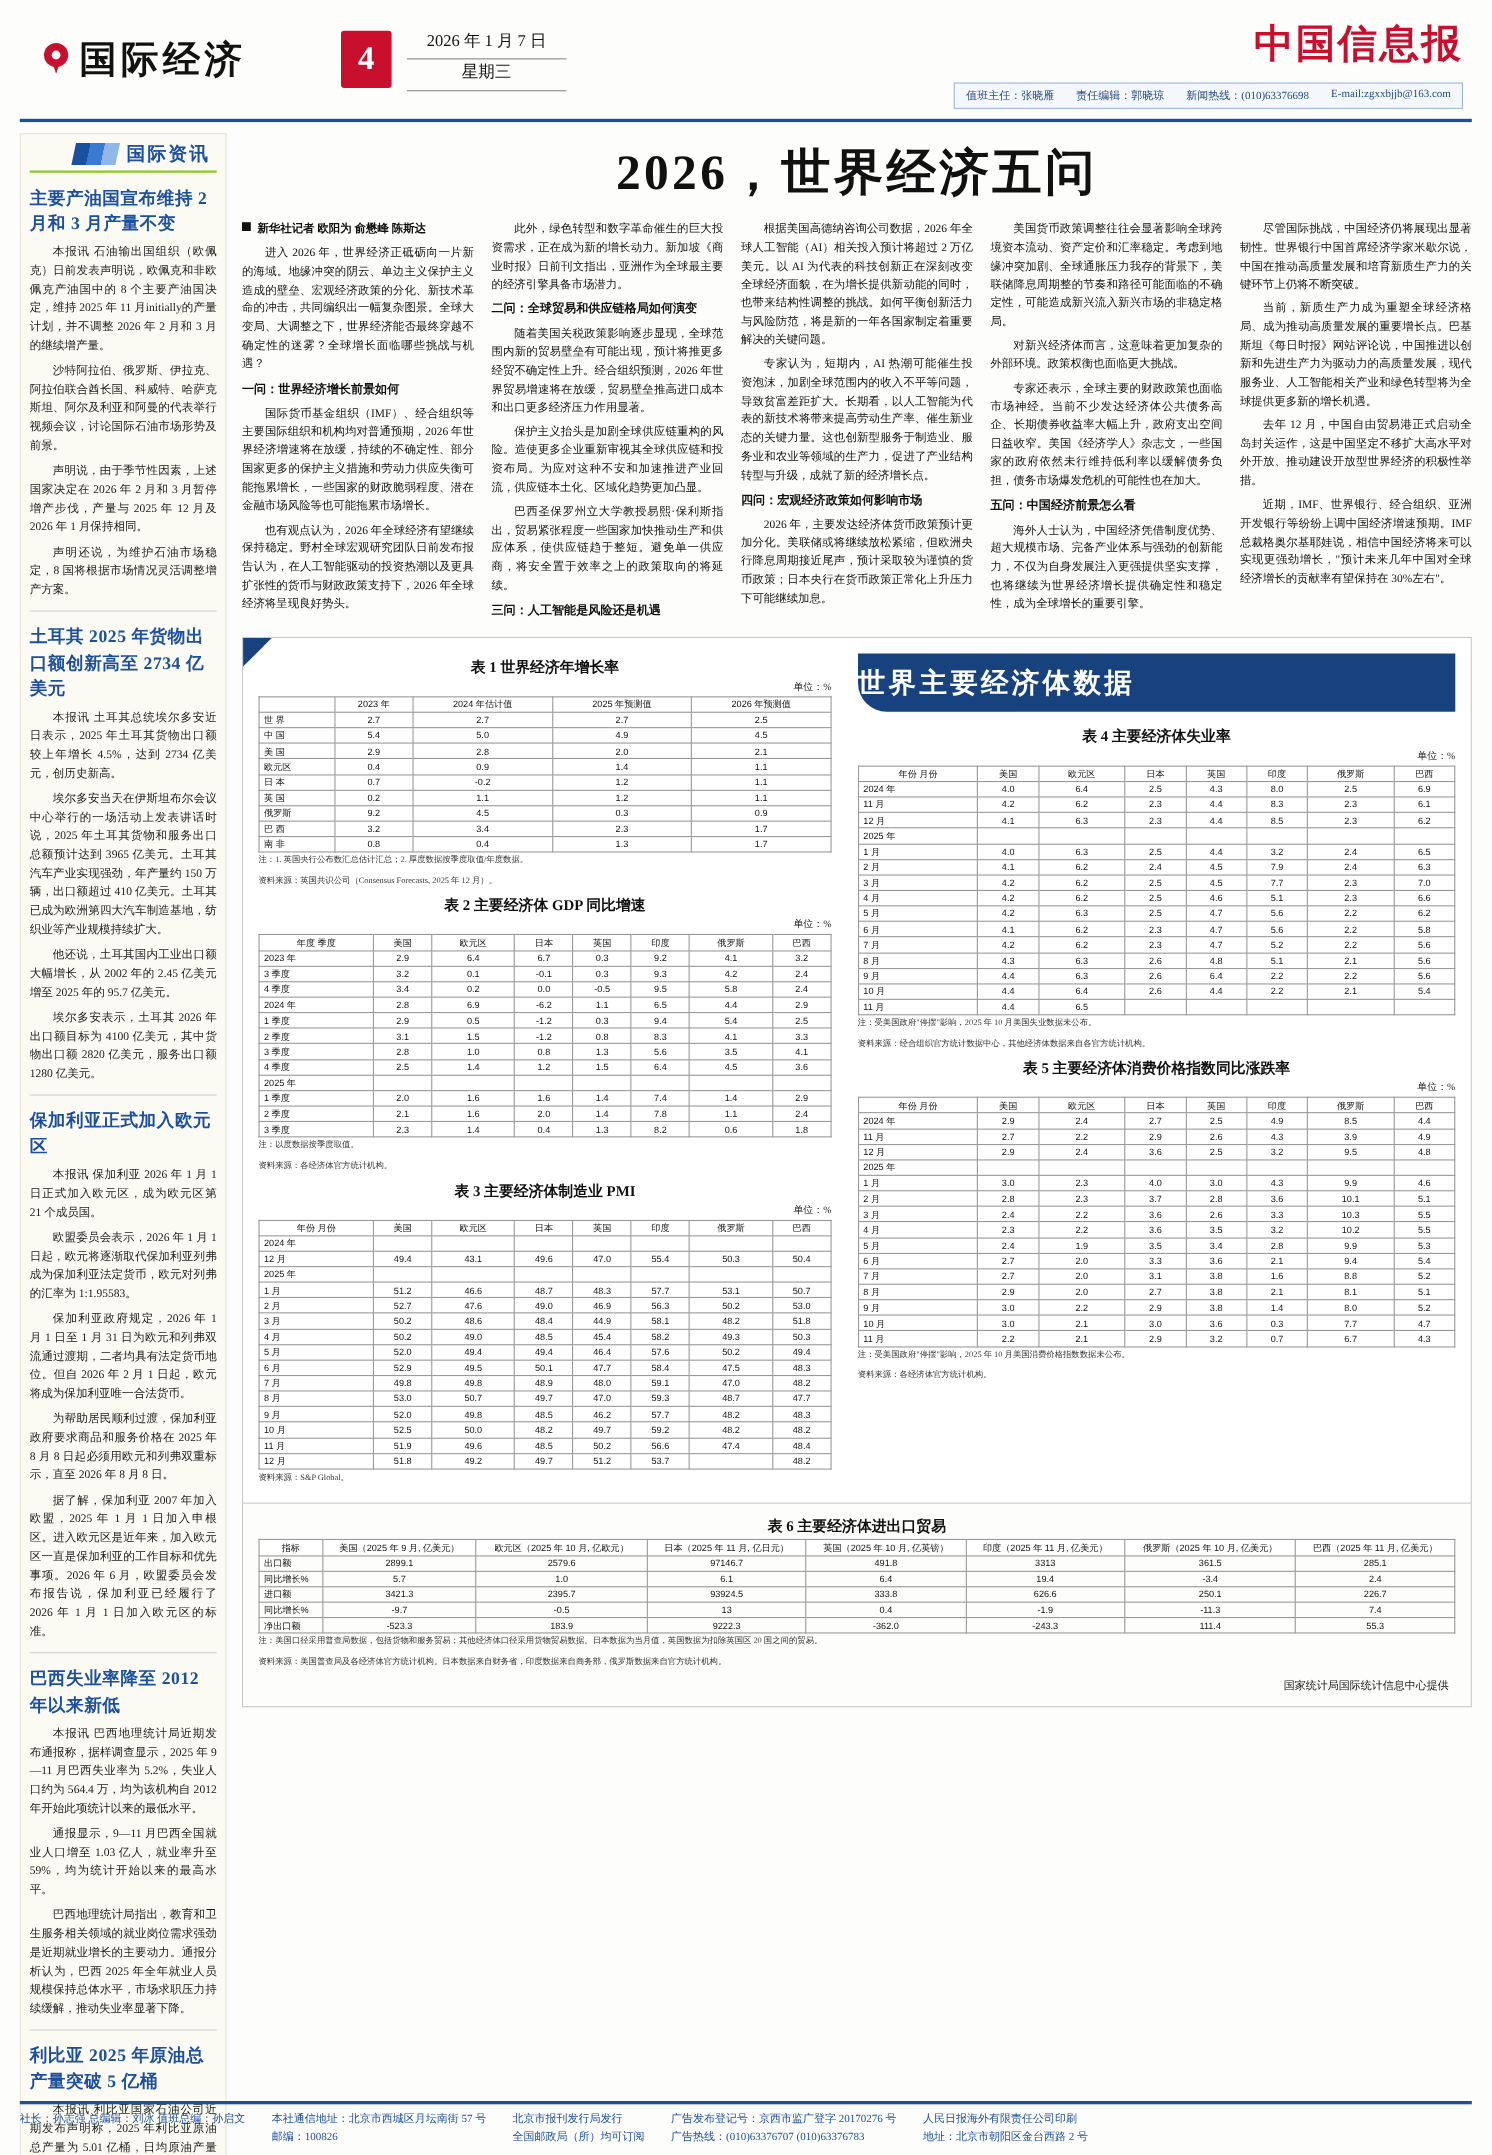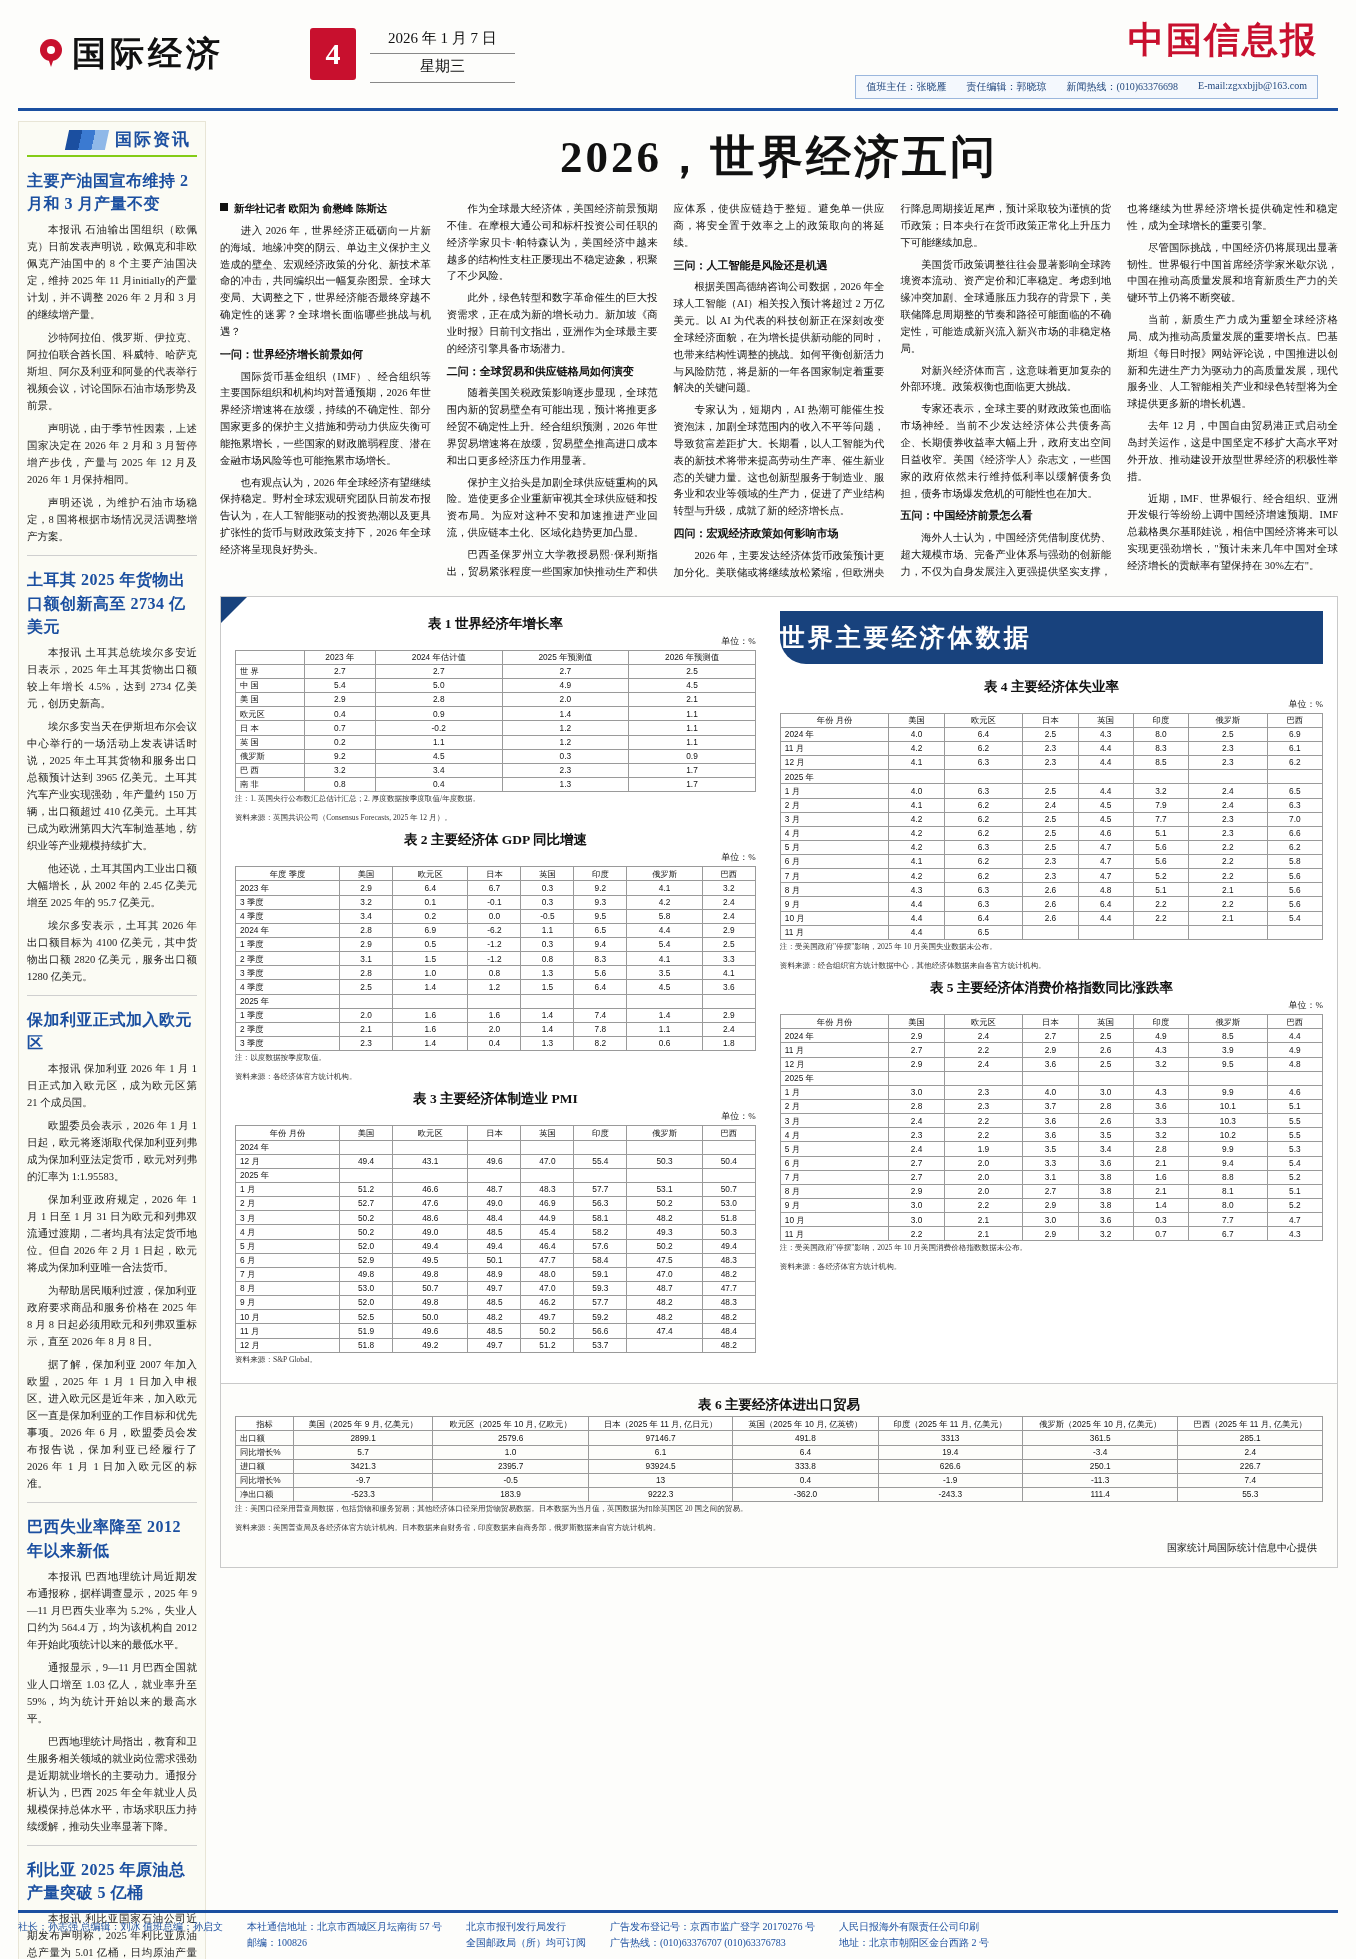--- a/index.html
+++ b/index.html
@@ -14,21 +14,21 @@
   .masthead{position:relative;height:108px;border-bottom:3px solid #1b4fa0;display:flex;align-items:center;}
   .mh-left{display:flex;align-items:center;gap:10px;padding-left:22px;width:270px;}
   .pin{width:22px;height:30px;position:relative;}
   .pin:before{content:"";position:absolute;left:0;top:0;width:22px;height:22px;border-radius:50%;background:#c8102e;}
   .pin:after{content:"";position:absolute;left:7px;top:16px;width:8px;height:12px;background:#c8102e;clip-path:polygon(0 0,100% 0,50% 100%);}
   .pin i{position:absolute;left:7px;top:7px;width:8px;height:8px;background:#fff;border-radius:50%;display:block;}
   .mh-title{font-family:"Liberation Serif",serif;font-size:34px;font-weight:bold;letter-spacing:4px;color:#111;}
   .mh-badge{width:46px;height:52px;background:#c8102e;color:#fff;display:flex;align-items:center;justify-content:center;font-size:30px;font-weight:bold;border-radius:3px;margin-right:14px;}
   .mh-date{font-size:15px;line-height:1.7;text-align:center;border-bottom:1px solid #888;padding:0 18px 2px 18px;}
   .mh-mid{display:flex;align-items:center;}
-  .mh-right{position:absolute;right:20px;top:16px;text-align:right;}
+  .mh-right{position:absolute;right:8px;top:16px;text-align:right;}
   .paper-name{font-size:36px;font-weight:bold;color:#c8102e;letter-spacing:2px;font-family:"Liberation Serif",serif;}
   .mh-credit{margin-top:10px;border:1px solid #9bb7dd;background:#f4f8fd;font-size:10px;color:#24497f;padding:4px 10px;display:flex;gap:20px;}
 
   
   .body-wrap{display:flex;gap:14px;margin-top:10px;}
   .col-left{width:188px;flex:none;}
   .col-main{flex:1;}
 
   
   .rail-head{display:flex;align-items:center;gap:8px;border-bottom:2px solid #84cc16;padding-bottom:4px;padding-left:40px;}
@@ -153,21 +153,20 @@
 
     <div class="col-main">
       <div class="headline">2026，世界经济五问</div>
 
       <div class="art-cols">
         <p class="byline"><span class="sq"></span><span>新华社记者 欧阳为 俞懋峰 陈斯达</span></p>
         <p>进入 2026 年，世界经济正砥砺向一片新的海域。地缘冲突的阴云、单边主义保护主义造成的壁垒、宏观经济政策的分化、新技术革命的冲击，共同编织出一幅复杂图景。全球大变局、大调整之下，世界经济能否最终穿越不确定性的迷雾？全球增长面临哪些挑战与机遇？</p>
         <p class="sub">一问：世界经济增长前景如何</p>
         <p>国际货币基金组织（IMF）、经合组织等主要国际组织和机构均对普通预期，2026 年世界经济增速将在放缓，持续的不确定性、部分国家更多的保护主义措施和劳动力供应失衡可能拖累增长，一些国家的财政脆弱程度、潜在金融市场风险等也可能拖累市场增长。</p>
         <p>也有观点认为，2026 年全球经济有望继续保持稳定。野村全球宏观研究团队日前发布报告认为，在人工智能驱动的投资热潮以及更具扩张性的货币与财政政策支持下，2026 年全球经济将呈现良好势头。</p>
-        <p>作为全球最大经济体，美国经济前景预期不佳。在摩根大通公司和标杆投资公司任职的经济学家贝卡·帕特森认为，美国经济中越来越多的结构性支柱正屡现出不稳定迹象，积聚了不少风险。</p>
         <p>此外，绿色转型和数字革命催生的巨大投资需求，正在成为新的增长动力。新加坡《商业时报》日前刊文指出，亚洲作为全球最主要的经济引擎具备市场潜力。</p>
         <p class="sub">二问：全球贸易和供应链格局如何演变</p>
         <p>随着美国关税政策影响逐步显现，全球范围内新的贸易壁垒有可能出现，预计将推更多经贸不确定性上升。经合组织预测，2026 年世界贸易增速将在放缓，贸易壁垒推高进口成本和出口更多经济压力作用显著。</p>
         <p>保护主义抬头是加剧全球供应链重构的风险。造使更多企业重新审视其全球供应链和投资布局。为应对这种不安和加速推进产业回流，供应链本土化、区域化趋势更加凸显。</p>
         <p>巴西圣保罗州立大学教授易熙·保利斯指出，贸易紧张程度一些国家加快推动生产和供应体系，使供应链趋于整短。避免单一供应商，将安全置于效率之上的政策取向的将延续。</p>
         <p class="sub">三问：人工智能是风险还是机遇</p>
         <p>根据美国高德纳咨询公司数据，2026 年全球人工智能（AI）相关投入预计将超过 2 万亿美元。以 AI 为代表的科技创新正在深刻改变全球经济面貌，在为增长提供新动能的同时，也带来结构性调整的挑战。如何平衡创新活力与风险防范，将是新的一年各国家制定着重要解决的关键问题。</p>
         <p>专家认为，短期内，AI 热潮可能催生投资泡沫，加剧全球范围内的收入不平等问题，导致贫富差距扩大。长期看，以人工智能为代表的新技术将带来提高劳动生产率、催生新业态的关键力量。这也创新型服务于制造业、服务业和农业等领域的生产力，促进了产业结构转型与升级，成就了新的经济增长点。</p>
         <p class="sub">四问：宏观经济政策如何影响市场</p>
         <p>2026 年，主要发达经济体货币政策预计更加分化。美联储或将继续放松紧缩，但欧洲央行降息周期接近尾声，预计采取较为谨慎的货币政策；日本央行在货币政策正常化上升压力下可能继续加息。</p>

